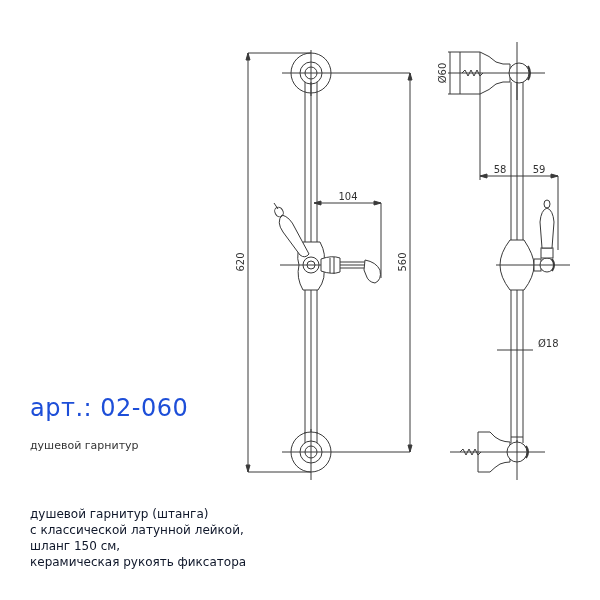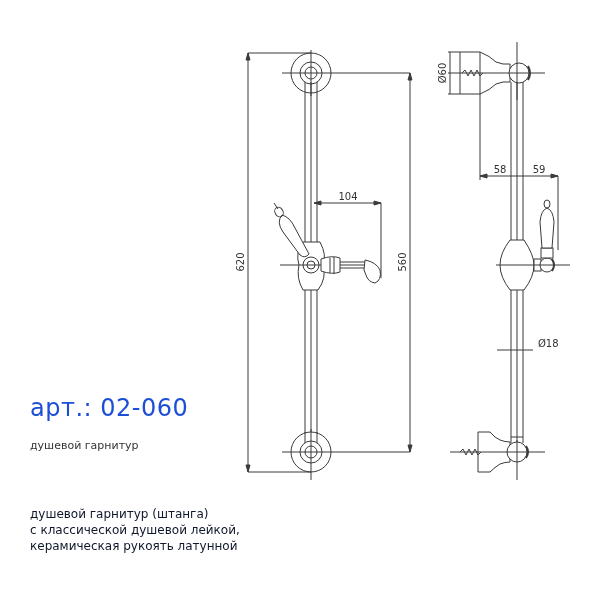--- a/index.html
+++ b/index.html
@@ -149,15 +149,16 @@
   <text x="539" y="173" font-size="10" text-anchor="middle">59</text>
   <text x="538" y="347" font-size="10">Ø18</text>
 </svg>
 
 <div class="art">арт.: 02-060</div>
 <div class="title">
   <span class="line">душевой гарнитур</span>
 </div>
 <div class="desc">
   <span class="line">душевой гарнитур (штанга)</span>
-  <span class="line">с классической душевой лейкой,</span>
-  <span class="line">керамическая рукоять латунной</span>
+  <span class="line">с классической латунной лейкой,</span>
+  <span class="line">шланг 150 см,</span>
+  <span class="line">керамическая рукоять фиксатора</span>
 </div>
 
 </body></html>

